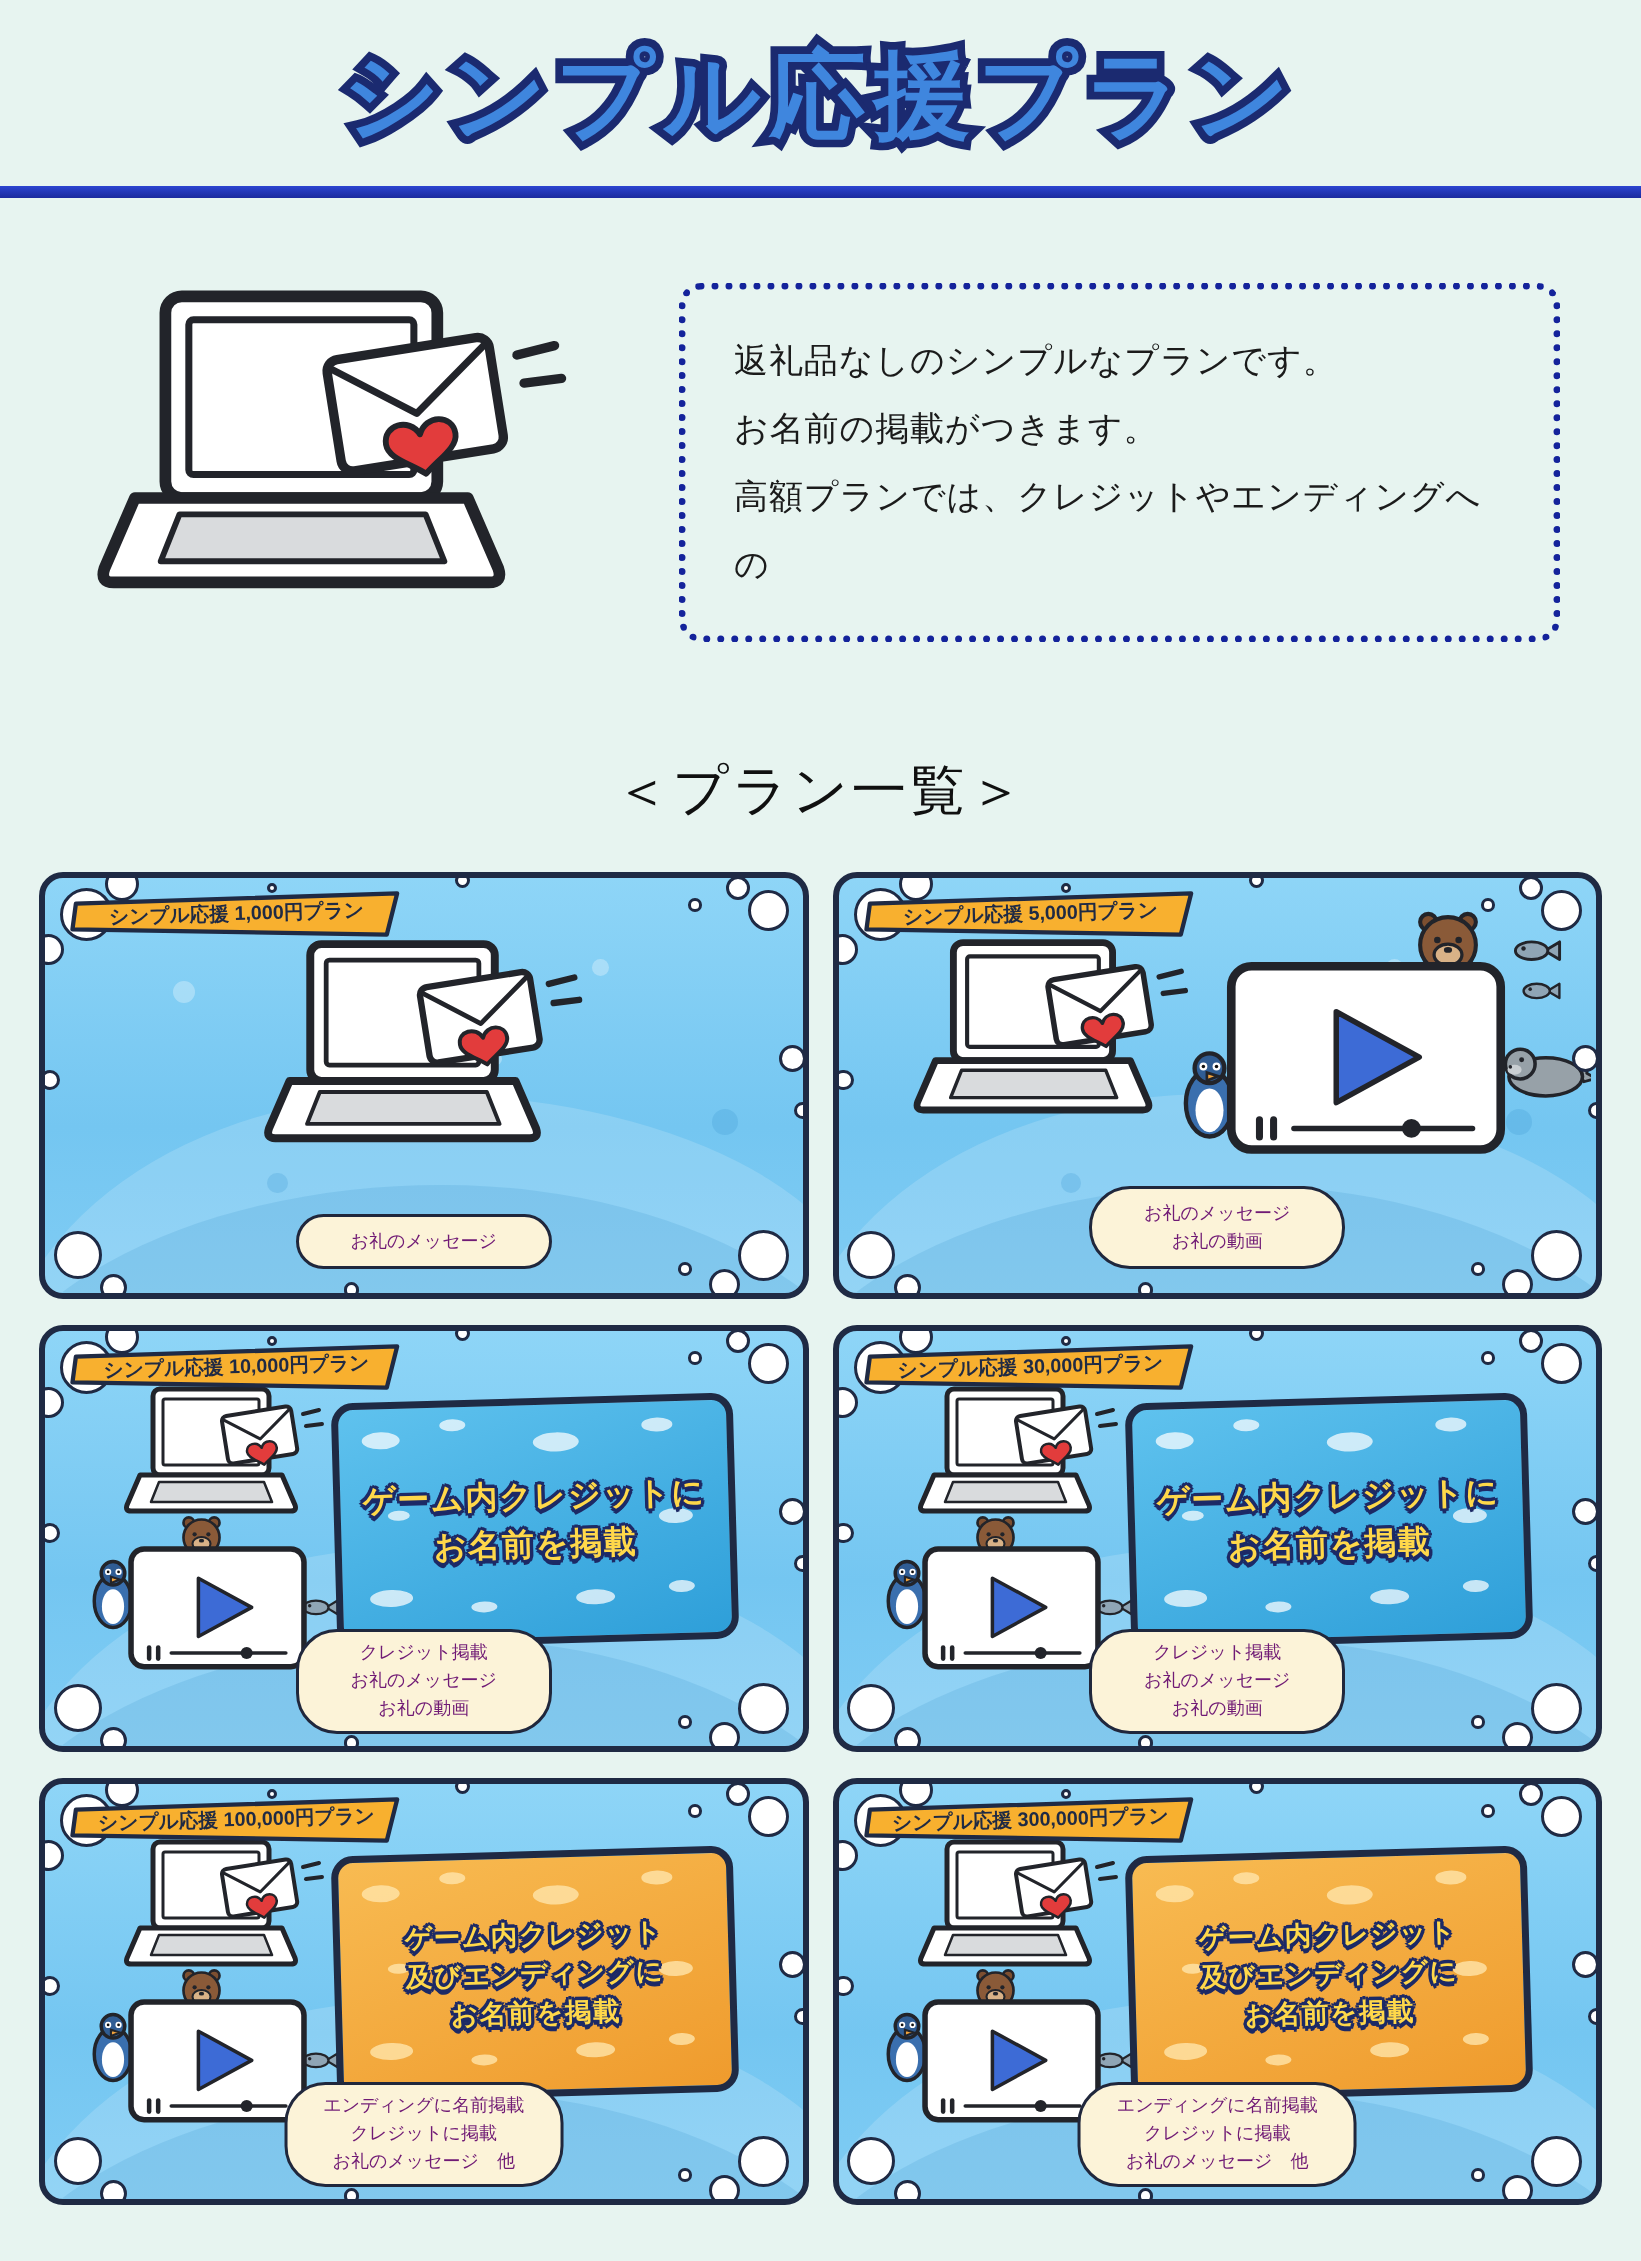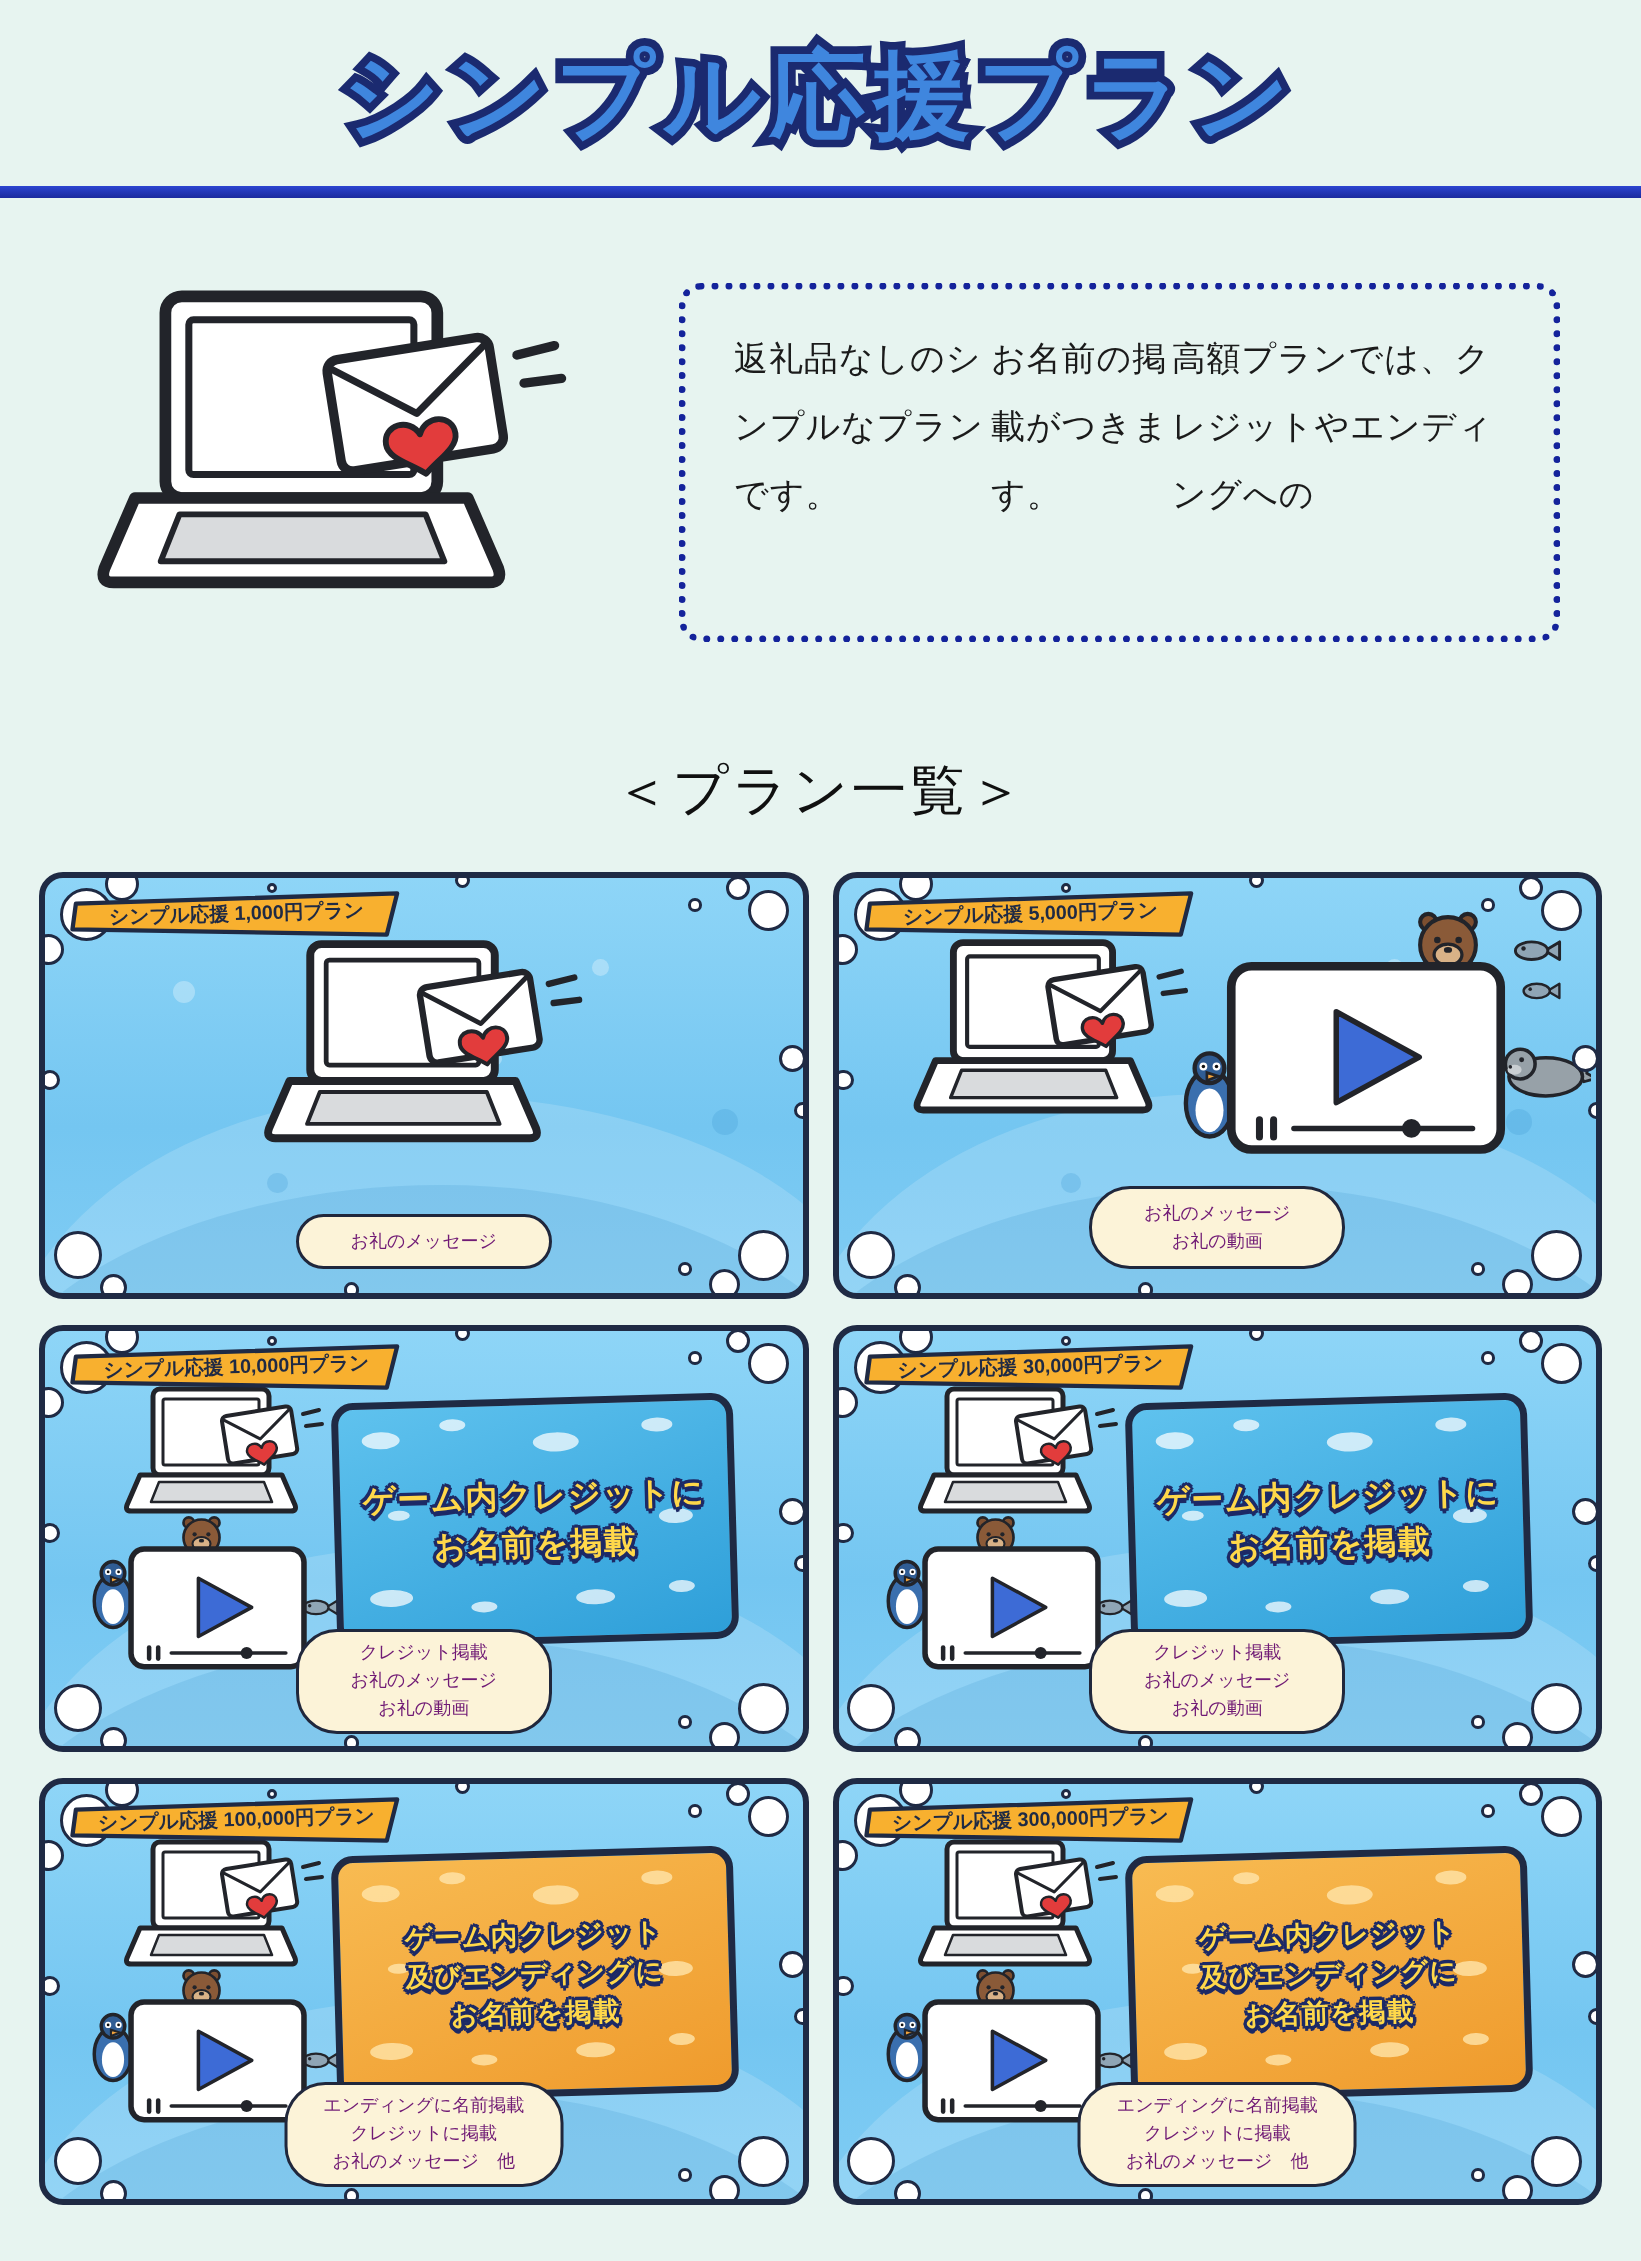--- a/index.html
+++ b/index.html
@@ -10,21 +10,21 @@
   .header{padding-top:26px;text-align:center;}
   .page-title{display:inline-block;position:relative;margin:14px;font-size:96px;font-weight:bold;letter-spacing:8.5px;line-height:1.15;}
   .title-stroke{color:#1b2a70;-webkit-text-stroke:15.4px #1b2a70;}
   .title-fill{position:absolute;left:0;top:0;color:#3f86de;}
   .divider{height:12px;background:linear-gradient(180deg,#2b44d0,#1b2a9e);margin-top:22px;}
 
   
   .intro{display:flex;align-items:center;margin:82px 81px 0 81px;gap:94px;}
   .intro-illus{width:504px;flex:0 0 auto;}
   .intro-illus svg,.laptop-svg{width:100%;height:auto;display:block;}
-  .intro-note{flex:1;border:7.7px dotted #14239b;border-radius:22px;min-height:359px;box-sizing:border-box;display:flex;flex-direction:row;justify-content:center;padding:34px 48px;}
+  .intro-note{flex:1;border:7.7px dotted #14239b;border-radius:22px;min-height:359px;box-sizing:border-box;display:flex;flex-direction:column;justify-content:center;padding:34px 48px;}
   .intro-line{font-size:34px;line-height:2.0;color:#1b1b1b;letter-spacing:0.9px;}
 
   .section-heading{margin:110px 0 0;text-align:center;font-size:55px;color:#101010;font-weight:normal;letter-spacing:3.4px;}
 
   
   .plans-grid{margin:44px 39px 0;display:grid;grid-template-columns:1fr 1fr;grid-auto-rows:427px;gap:26px 24px;}
   .plan-card{position:relative;border:6.8px solid #1f2a44;border-radius:24px;background:linear-gradient(180deg,#8ed5f7 0%,#74c6f1 60%,#7fccf4 100%);overflow:hidden;box-sizing:border-box;}
   .plan-card::before{content:"";position:absolute;left:-6%;top:52%;width:115%;height:80%;background:rgba(255,255,255,.16);border-radius:48% 52% 0 0 / 90% 70% 0 0;}
   .plan-card::after{content:"";position:absolute;left:-10%;top:74%;width:125%;height:80%;background:rgba(30,130,190,.14);border-radius:50% 50% 0 0 / 80% 90% 0 0;}
 

